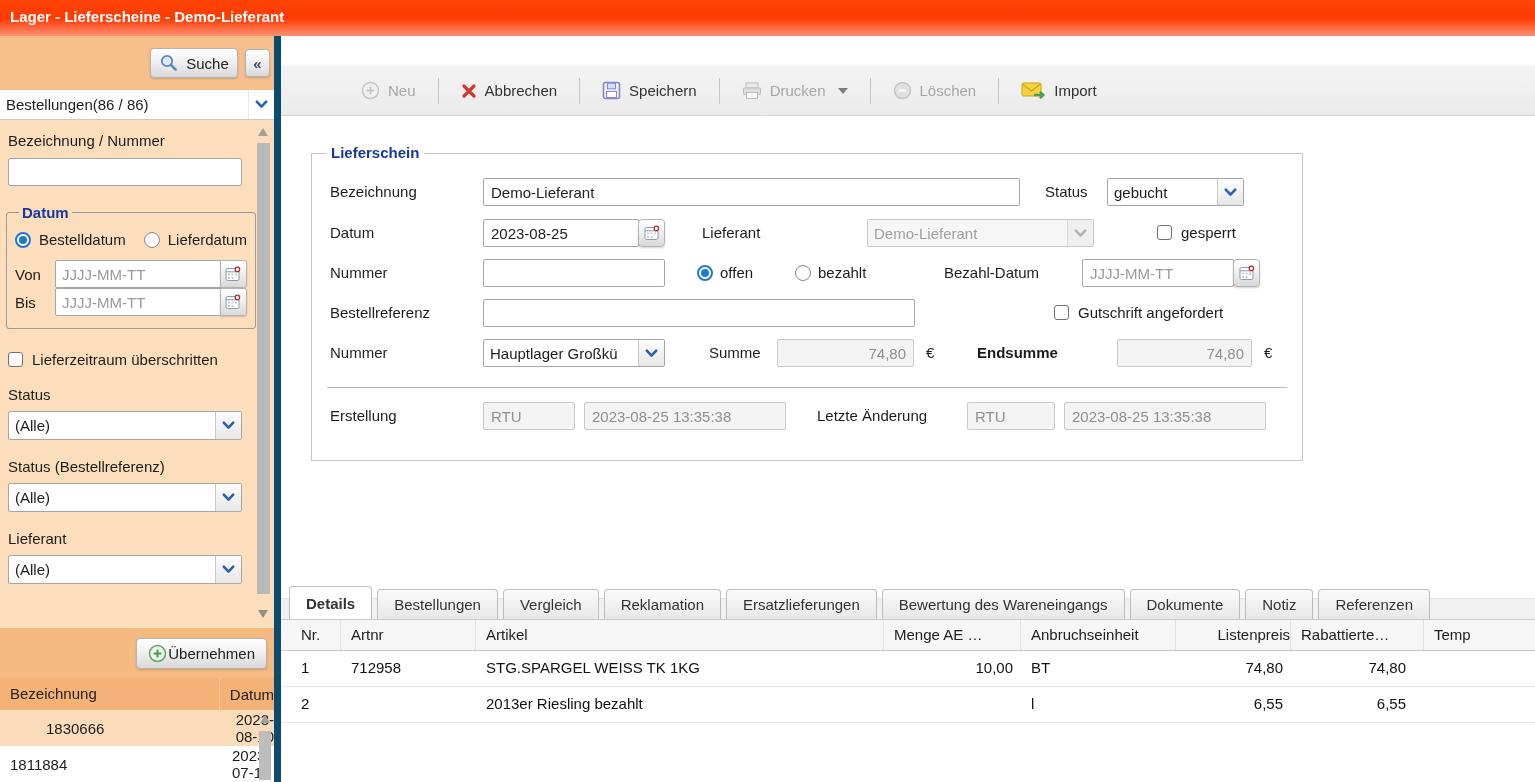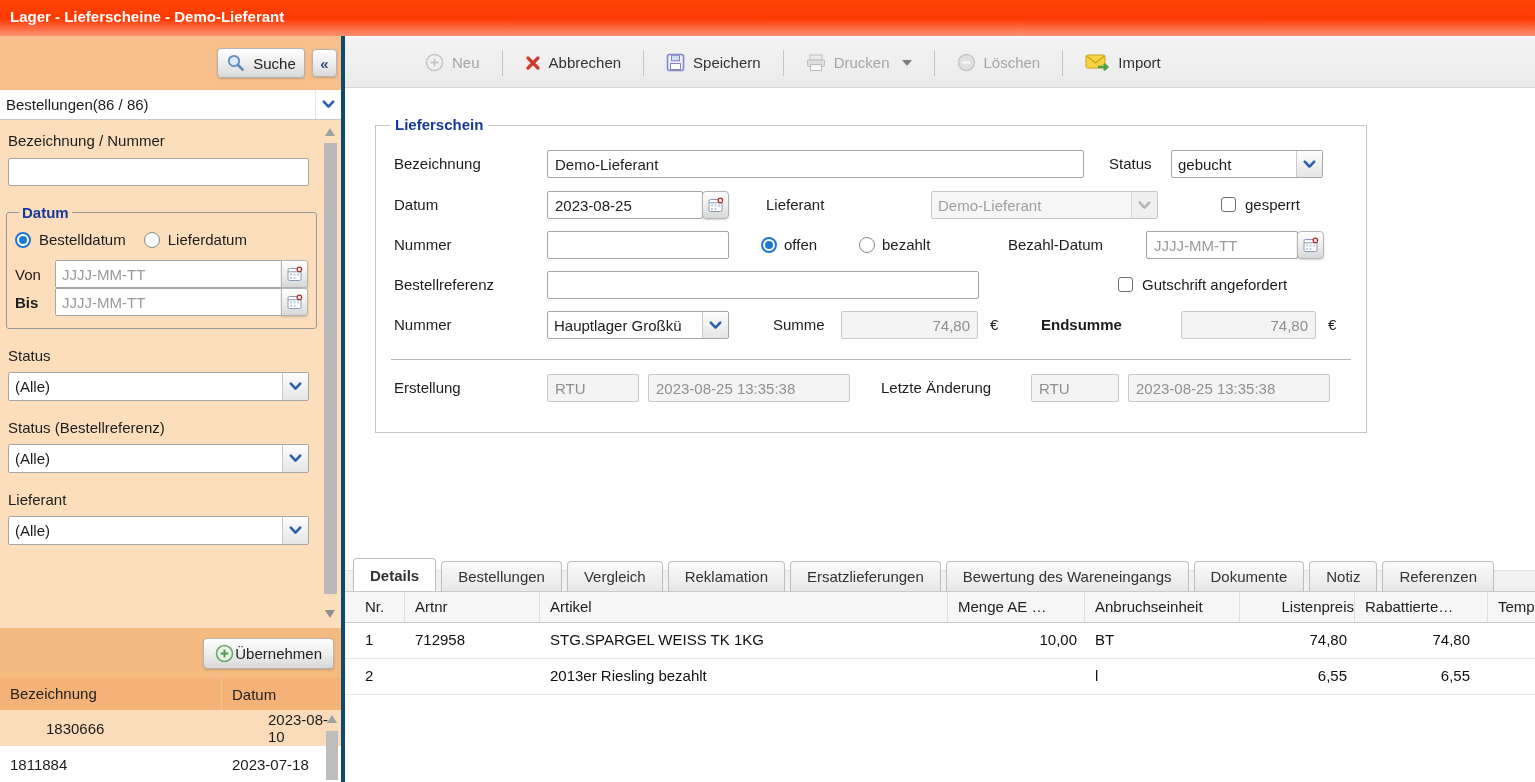--- a/index.html
+++ b/index.html
@@ -6,21 +6,21 @@
   html,body { width:1535px; height:782px; font-family:"Liberation Sans",sans-serif; font-size:15px; color:#1c1c1c; background:#fff; overflow:hidden; }
   .window { position:relative; width:1535px; height:782px; background:#fff; }
 
   
   .titlebar { height:36px; background:linear-gradient(180deg,#ff4307 0%,#ff3a03 52%,#fd9274 100%);
     color:#fff; font-weight:bold; font-size:15px; line-height:33px; padding-left:10px; }
 
   .body-row { display:flex; height:746px; }
 
   
-  .sidebar { width:345px; display:flex; flex-direction:column; border-right:4px solid #0c4a6e; background:#fcdebc;justify-content:flex-end; }
+  .sidebar { width:281px; display:flex; flex-direction:column; border-right:7px solid #0c4a6e; background:#fcdebc;justify-content:flex-end; }
   .sb-header { height:54px; background:#f6bf8b; display:flex; align-items:center; justify-content:flex-end; gap:7px; padding-right:4px; }
   .btn3d { background:linear-gradient(180deg,#ffffff 0%,#ececec 55%,#d8d8d8 100%); border:1px solid #b4b4b4;
     border-radius:4px; box-shadow:0 1px 2px rgba(0,0,0,.18); display:flex; align-items:center; justify-content:center;
     cursor:pointer; font-family:inherit; font-size:15px; color:#222; }
   .search-btn { width:88px; height:30px; gap:7px; }
   .collapse-btn { width:25px; height:28px; font-weight:bold; color:#33507a; font-size:15px; }
 
   .mode-row { height:30px; background:#fff; border-bottom:1px solid #c9c9c9; display:flex; align-items:center; position:relative; }
   .mode-row .mode-text { padding-left:6px; flex:1; }
   .arrow-cell { width:26px; height:100%; display:flex; align-items:center; justify-content:center; border-left:1px solid #e8e8e8; }
@@ -67,21 +67,21 @@
   .res-head .h2 { flex:1; padding-left:10px; }
   .res-rows { position:relative; height:72px; }
   .res-row { height:36px; display:flex; align-items:center; }
   .res-row.alt { background:#fbdcba;padding-left:36px; }
   .res-row .c1 { width:222px; padding-left:10px; }
   .res-row .c2 { flex:1; padding-left:10px; }
   .res-scroll { position:absolute; right:2px; top:5px; bottom:2px; width:14px; display:flex; flex-direction:column; align-items:center; }
   .res-scroll .thumb { width:12px; flex:1; background:#bdbdbd; margin-top:8px; }
 
   
-  .main { flex:1; display:flex; flex-direction:column; background:#fff; min-width:0; }
+  .main { flex:1; display:flex; flex-direction:column; background:#fff; min-width:0;margin-top:28px; }
   .toolbar { height:52px; background:linear-gradient(180deg,#f3f3f3,#ebebeb); border-top:2px solid #fafafa;
     border-bottom:1px solid #d5d5d5; display:flex; align-items:center; padding-left:72px; }
   .tbtn { display:flex; align-items:center; gap:8px; padding:5px 8px; border-radius:3px; cursor:pointer; color:#333; }
   .tbtn.disabled { color:#a5a5a5; cursor:default; }
   .tsep { width:1px; height:26px; background:#c6c6c6; margin:0 14px; }
   .caret { width:0; height:0; border-left:5px solid transparent; border-right:5px solid transparent; border-top:6px solid #7d7d7d; margin-left:4px; }
 
   .main-body { position:relative; flex:1; background:#fff; }
 
   .fs { position:absolute; left:30px; top:37px; width:992px; height:308px; border:1px solid #c5c5c5; }
@@ -182,41 +182,45 @@
                       <rect x="10" y="7.5" width="2" height="2" fill="#c3cbd9"></rect>
                       <rect x="3" y="11" width="2" height="2" fill="#c3cbd9"></rect>
                       <rect x="6.5" y="11" width="2" height="2" fill="#c3cbd9"></rect>
                       <circle cx="12.4" cy="3.4" r="2.2" fill="#fff" stroke="#b03030" stroke-width="1.3"></circle>
                     </svg>
                 </span>
               </button>
             </span>
           </div>
           <div class="date-row">
-            <span class="dlbl" style="font-weight:bold">Bis</span>
+            <span class="dlbl" style="font-weight:normal">Bis</span>
             <span class="date-wrap">
               <input class="t-input" placeholder="JJJJ-MM-TT" style="">
               <button class="btn3d cal-btn">
                 <span style="display:flex">
                   <svg width="16" height="16" viewBox="0 0 16 16">
                       <rect x="1" y="2.5" width="13" height="12" rx="1.5" fill="#fff" stroke="#8a99b5"></rect>
                       <line x1="1" y1="5.8" x2="14" y2="5.8" stroke="#8a99b5"></line>
                       <rect x="3" y="7.5" width="2" height="2" fill="#c3cbd9"></rect>
                       <rect x="6.5" y="7.5" width="2" height="2" fill="#c3cbd9"></rect>
                       <rect x="10" y="7.5" width="2" height="2" fill="#c3cbd9"></rect>
                       <rect x="3" y="11" width="2" height="2" fill="#c3cbd9"></rect>
                       <rect x="6.5" y="11" width="2" height="2" fill="#c3cbd9"></rect>
                       <circle cx="12.4" cy="3.4" r="2.2" fill="#fff" stroke="#b03030" stroke-width="1.3"></circle>
                     </svg>
                 </span>
               </button>
             </span>
           </div>
         </fieldset>
 
+        <div class="cbx-row">
+          <span class="cb"></span>
+          <span>Lieferzeitraum überschritten</span>
+        </div>
 
         <span class="sect-label">Status</span>
         <div class="combo">
           <span class="cval">(Alle)</span>
           <span class="carr">
             <svg width="13" height="9" viewBox="0 0 13 9">
                 <path d="M1.8 1.6 L6.5 6.6 L11.2 1.6" fill="none" stroke="#2b62ad" stroke-width="2.6" stroke-linecap="round" stroke-linejoin="round"></path>
               </svg>
           </span>
         </div>
@@ -353,21 +357,21 @@
       </div>
 
       <div class="main-body">
 
         <div class="fs">
           <span class="fs-legend">Lieferschein</span>
 
           <span class="fl" style="left:18px; top:24px;">Bezeichnung</span>
           <input class="fin" style="left: 171px; top: 24px; width: 537px;" value="Demo-Lieferant">
           <span class="fl" style="left:733px; top:24px;">Status</span>
-          <div class="fcombo" style="left:795px; top:24px; width:152px;">
+          <div class="fcombo" style="left:795px; top:24px; width:137px;">
             <div class="combo">
               <span class="cval">gebucht</span>
               <span class="carr">
                 <svg width="13" height="9" viewBox="0 0 13 9">
                     <path d="M1.8 1.6 L6.5 6.6 L11.2 1.6" fill="none" stroke="#2b62ad" stroke-width="2.6" stroke-linecap="round" stroke-linejoin="round"></path>
                   </svg>
               </span>
             </div>
           </div>
 

